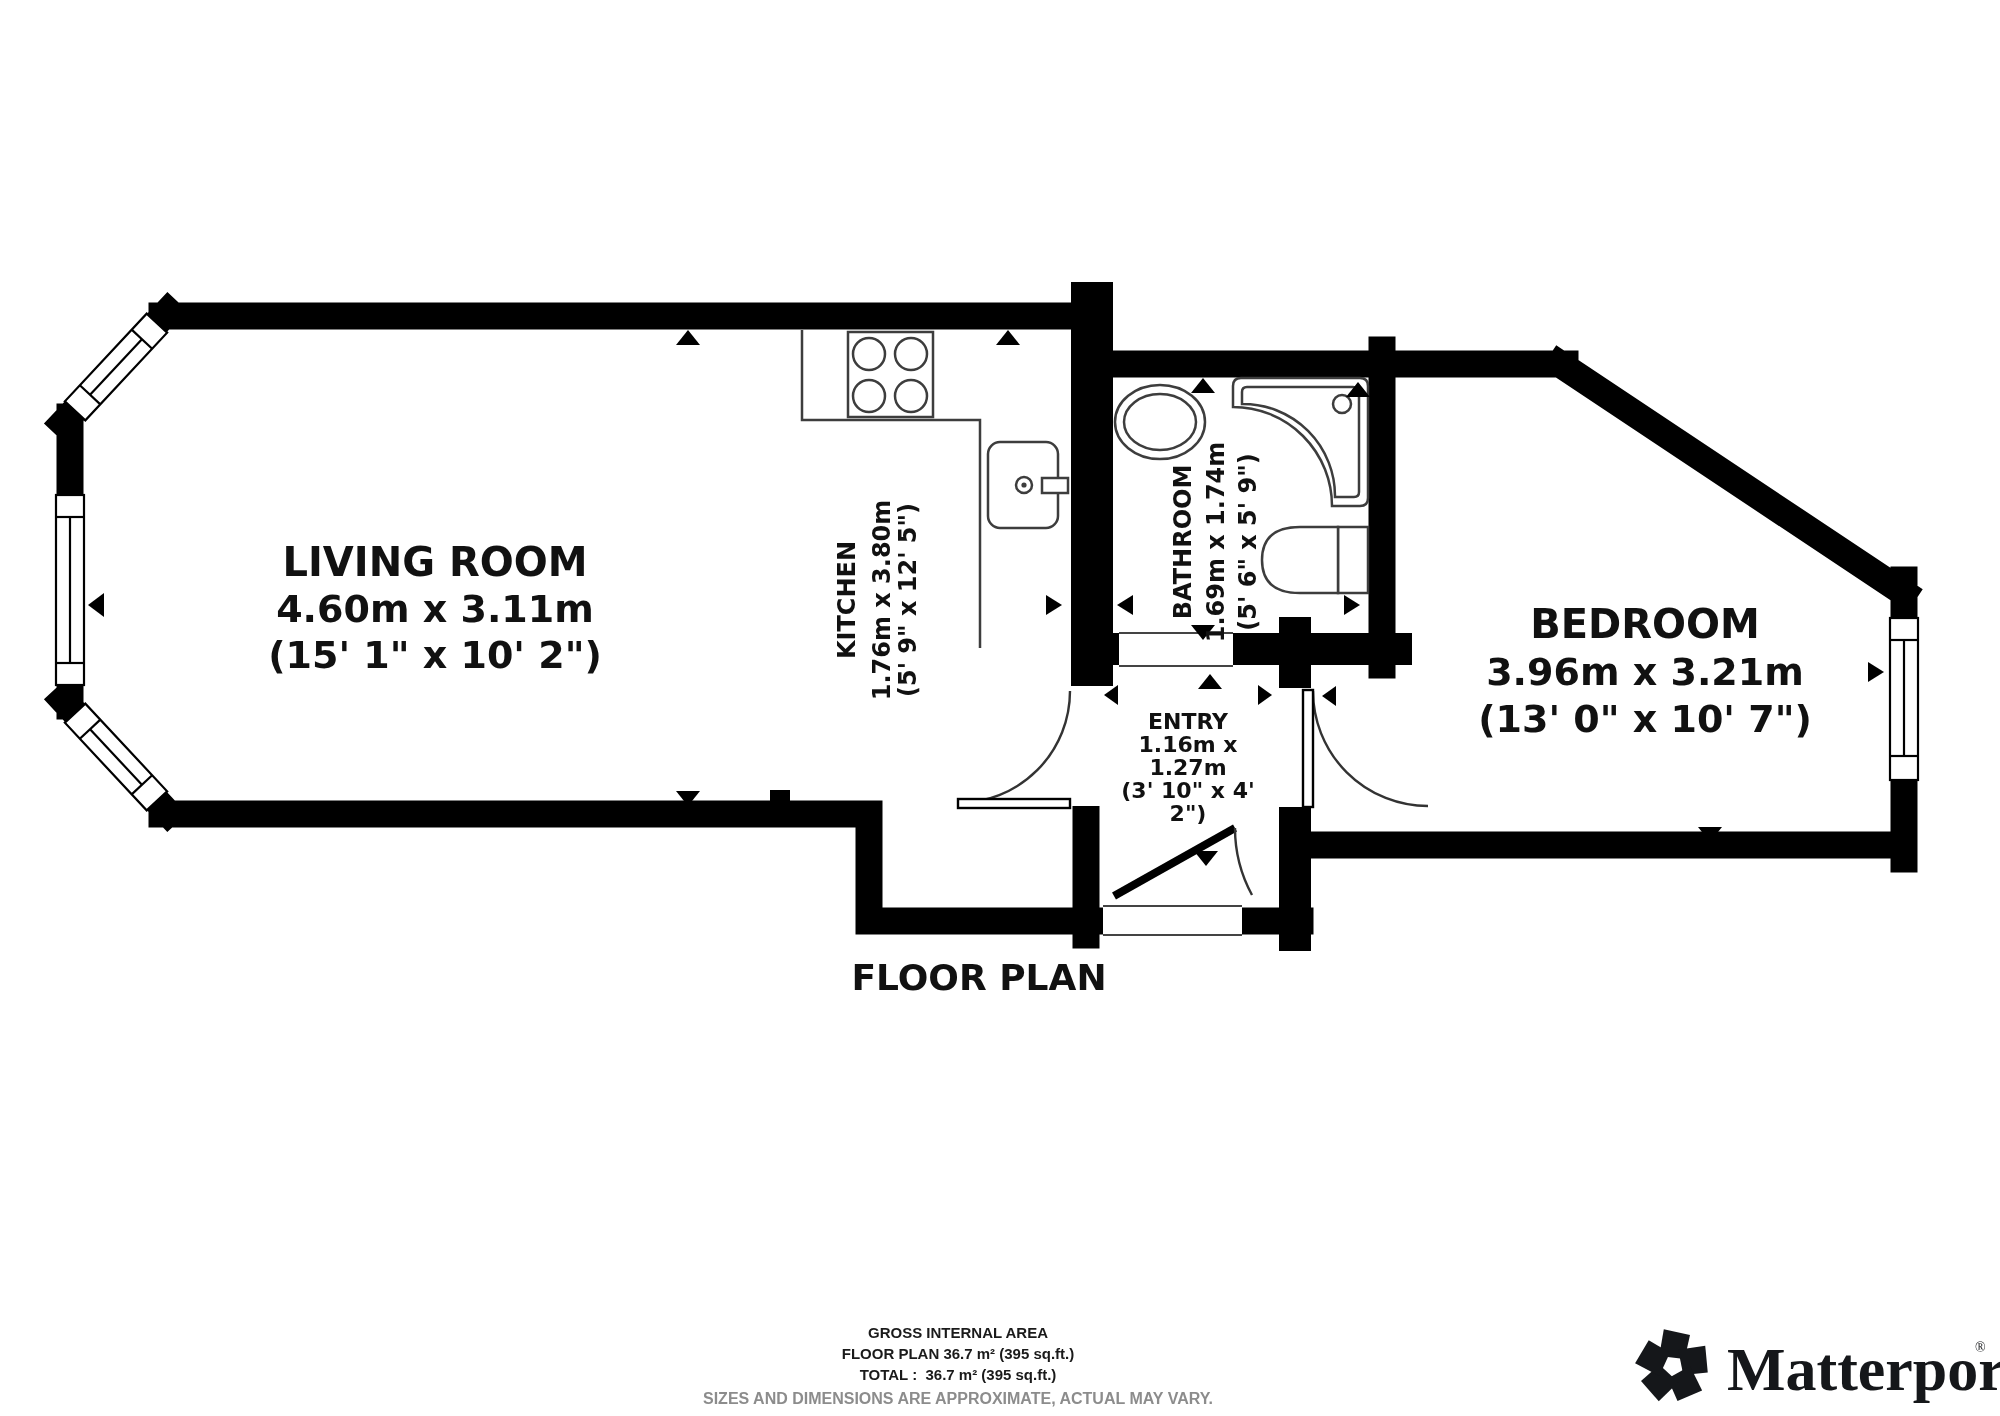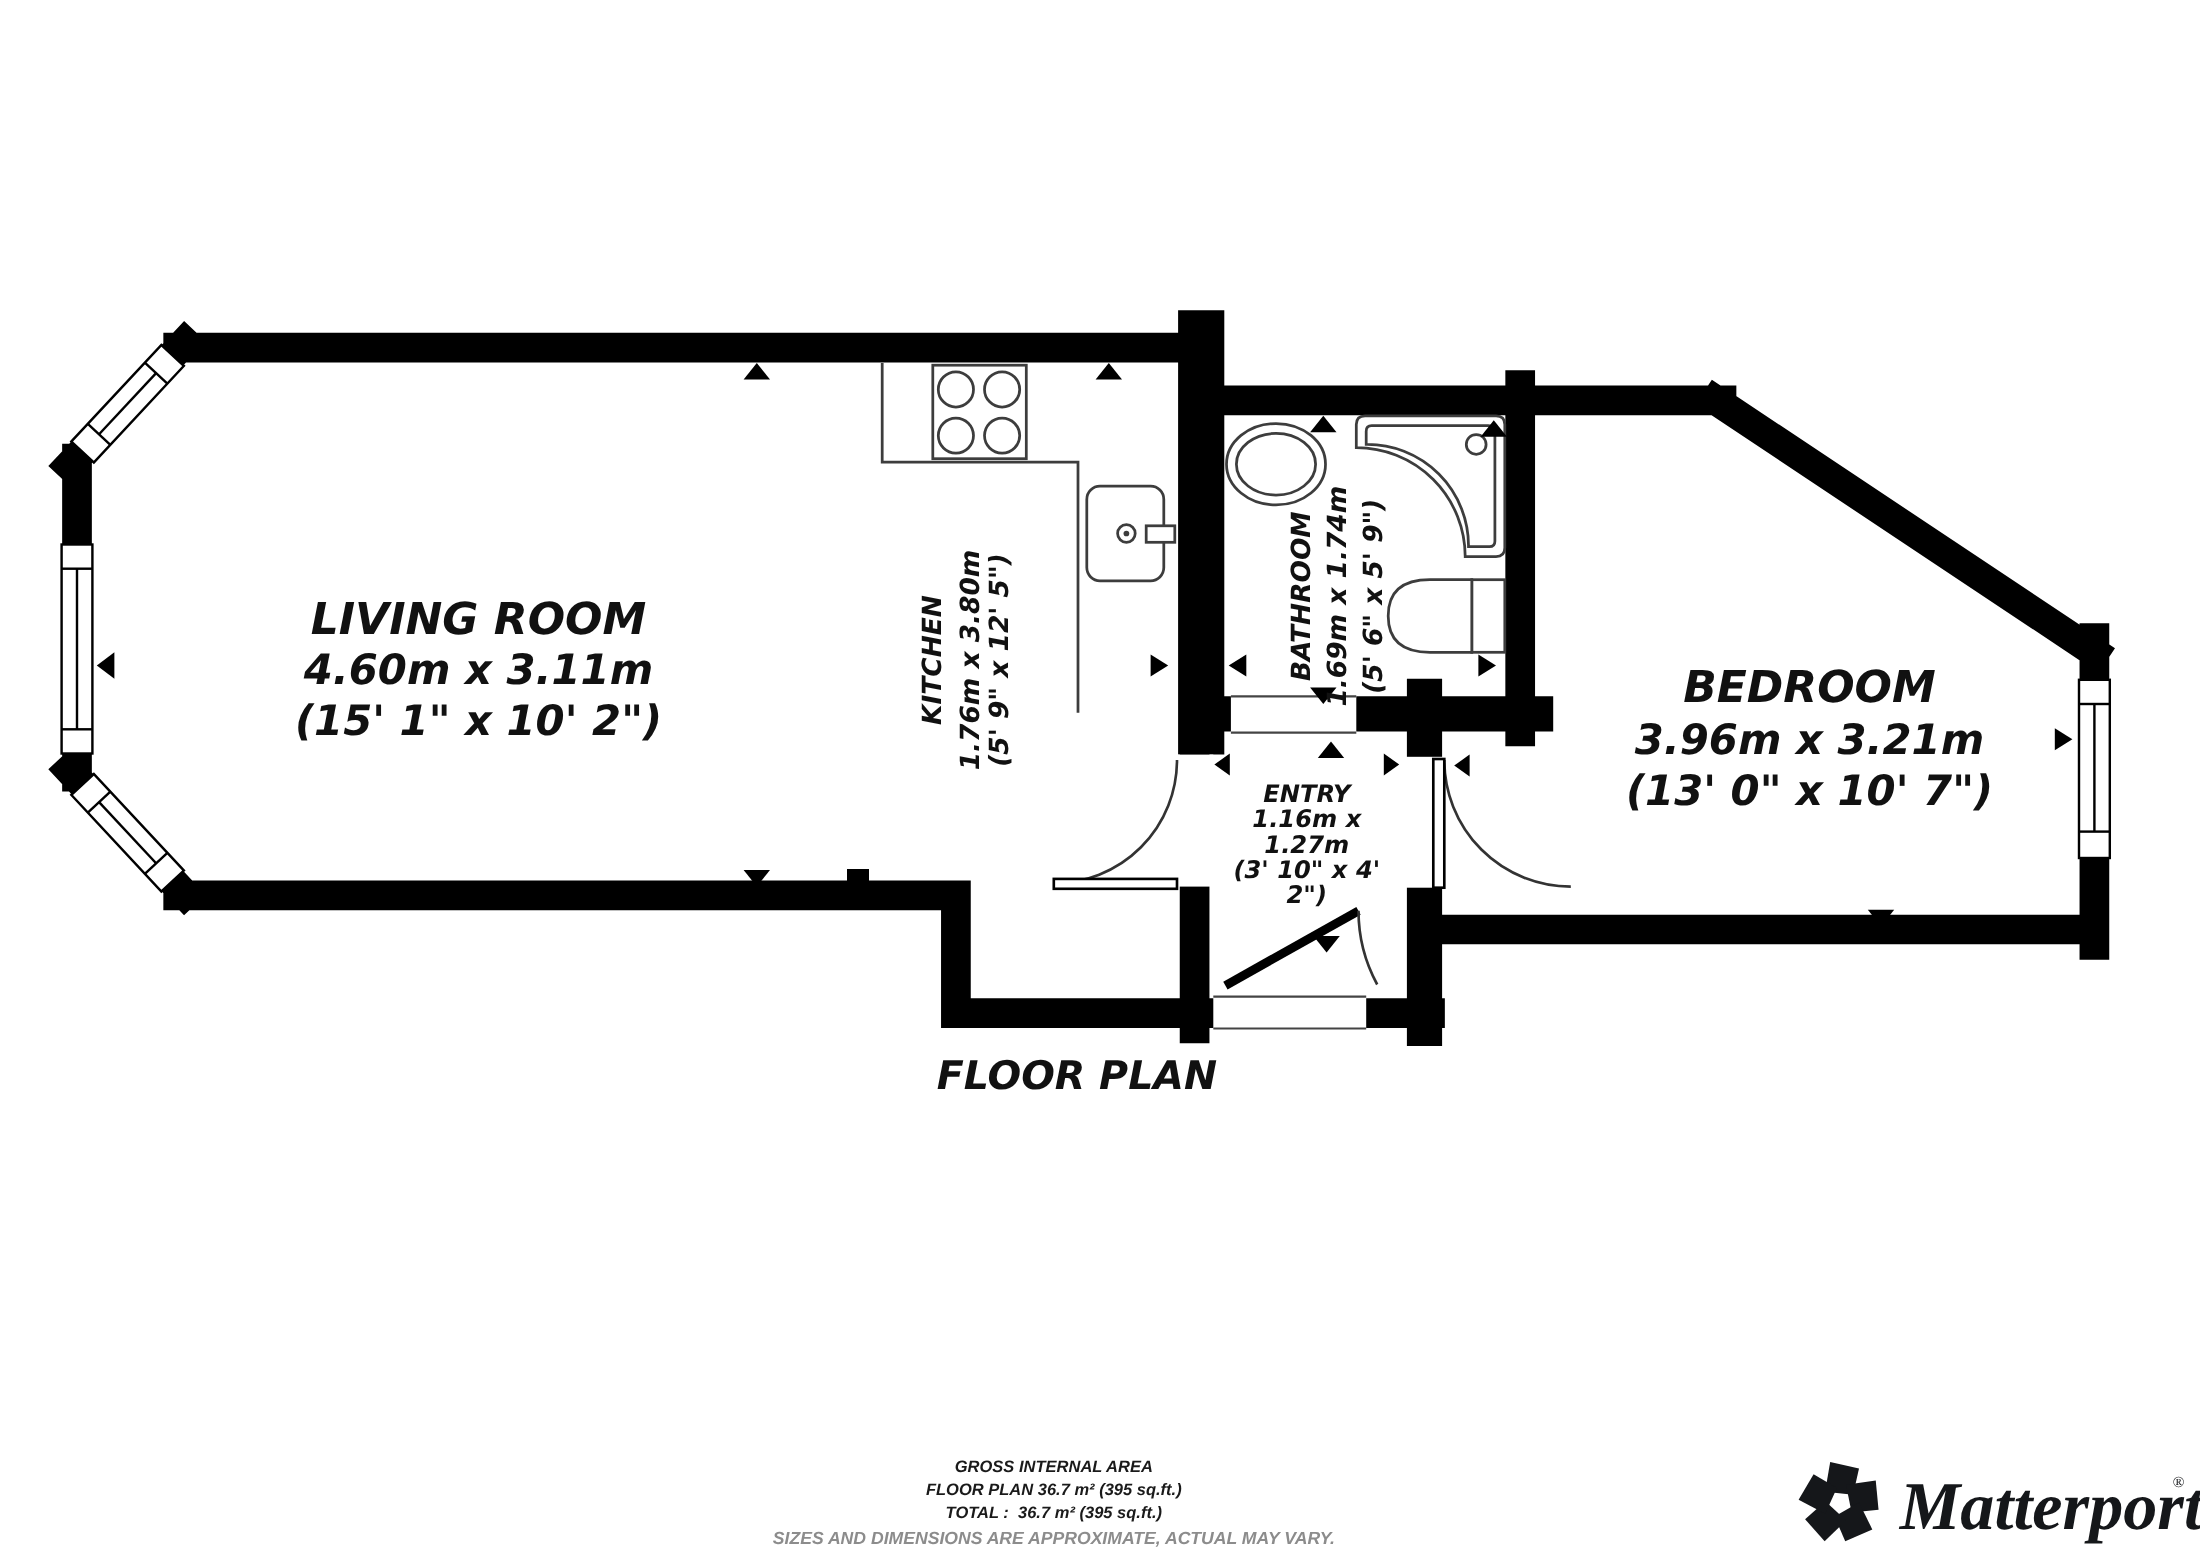--- a/index.html
+++ b/index.html
@@ -1,16 +1,16 @@
 <!DOCTYPE html>
 <html><head>
 <meta charset="utf-8">
 <style>
   html,body{margin:0;padding:0;background:#ffffff;}
-  .stage{position:relative;width:2000px;height:1416px;background:#fff;overflow:hidden;font-style:italic;}
+  .stage{position:relative;width:2000px;height:1416px;background:#fff;overflow:hidden;}
   svg{display:block;}
   text{white-space:pre;}
   .room-big{font-family:"DejaVu Sans",sans-serif;font-weight:bold;font-size:40px;fill:#111;}
   .room-big-dim{font-family:"DejaVu Sans",sans-serif;font-weight:bold;font-size:38px;fill:#111;}
   .room-small{font-family:"DejaVu Sans",sans-serif;font-weight:bold;font-size:24px;fill:#111;}
   .room-entry{font-family:"DejaVu Sans",sans-serif;font-weight:bold;font-size:22px;fill:#111;}
   .plan-title{font-family:"DejaVu Sans",sans-serif;font-weight:bold;font-size:36px;fill:#111;}
   .footer-line{font-family:"Liberation Sans",sans-serif;font-weight:bold;font-size:15px;fill:#1a1a1a;}
   .footer-disclaimer{font-family:"Liberation Sans",sans-serif;font-weight:bold;font-size:16px;fill:#8c8c8c;}
   .logo-text{font-family:"Liberation Serif",serif;font-weight:600;font-size:62px;fill:#15171a;}

